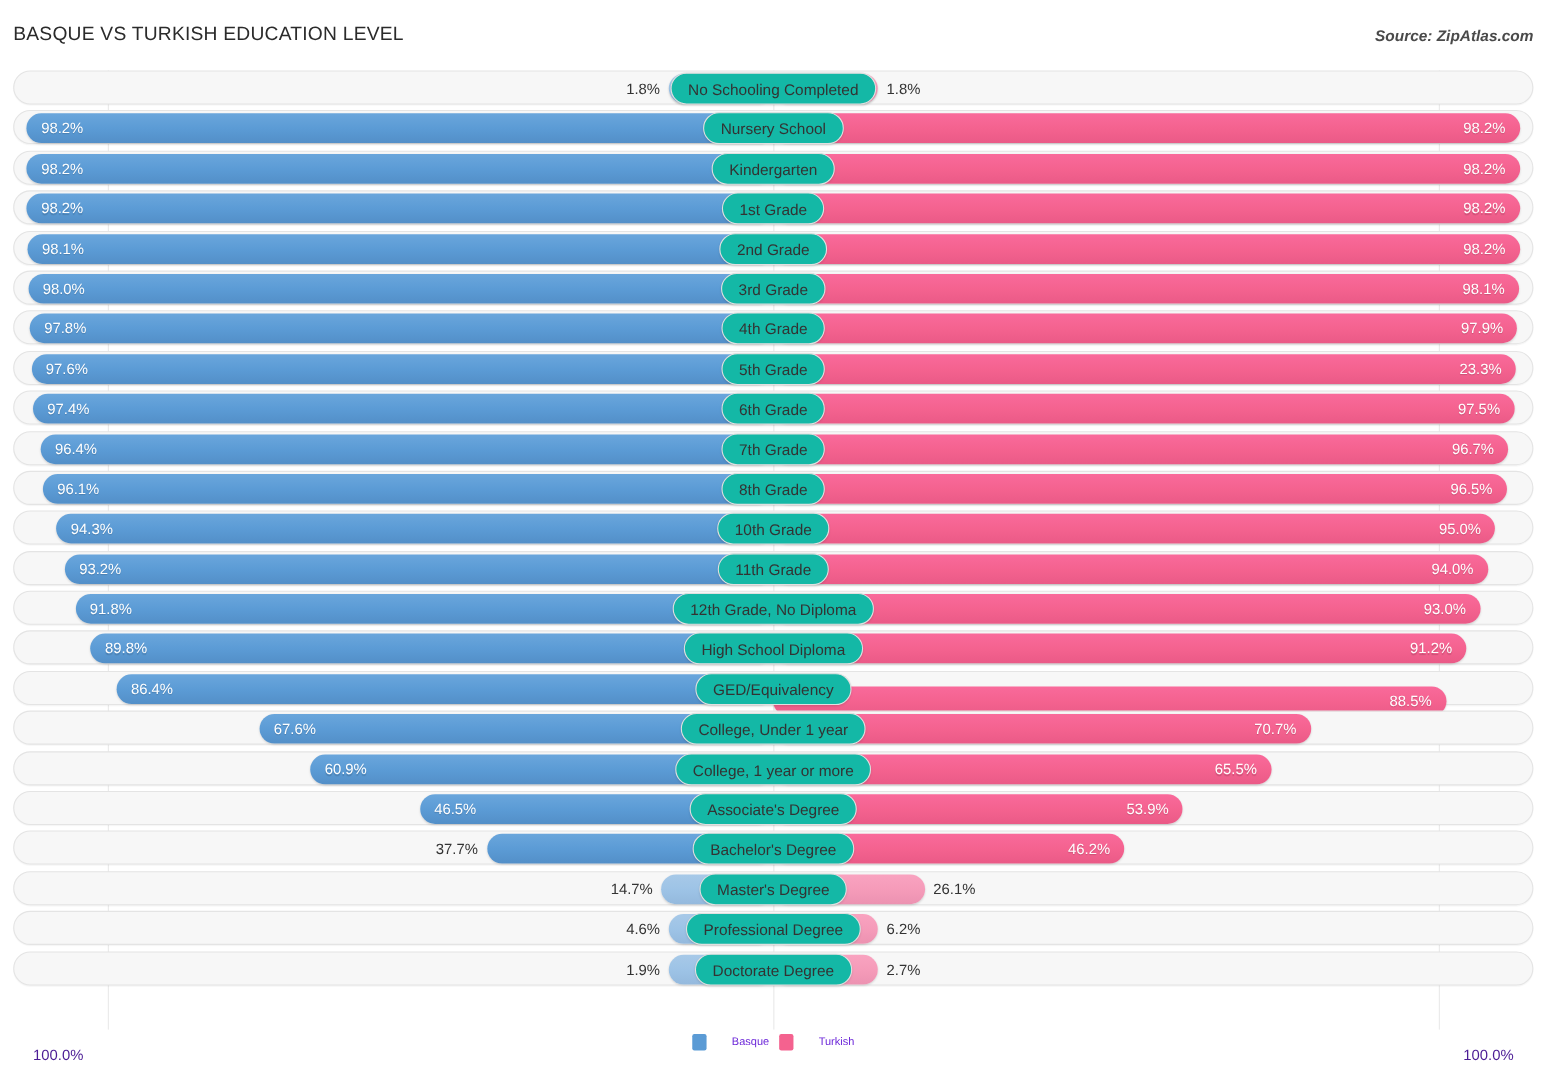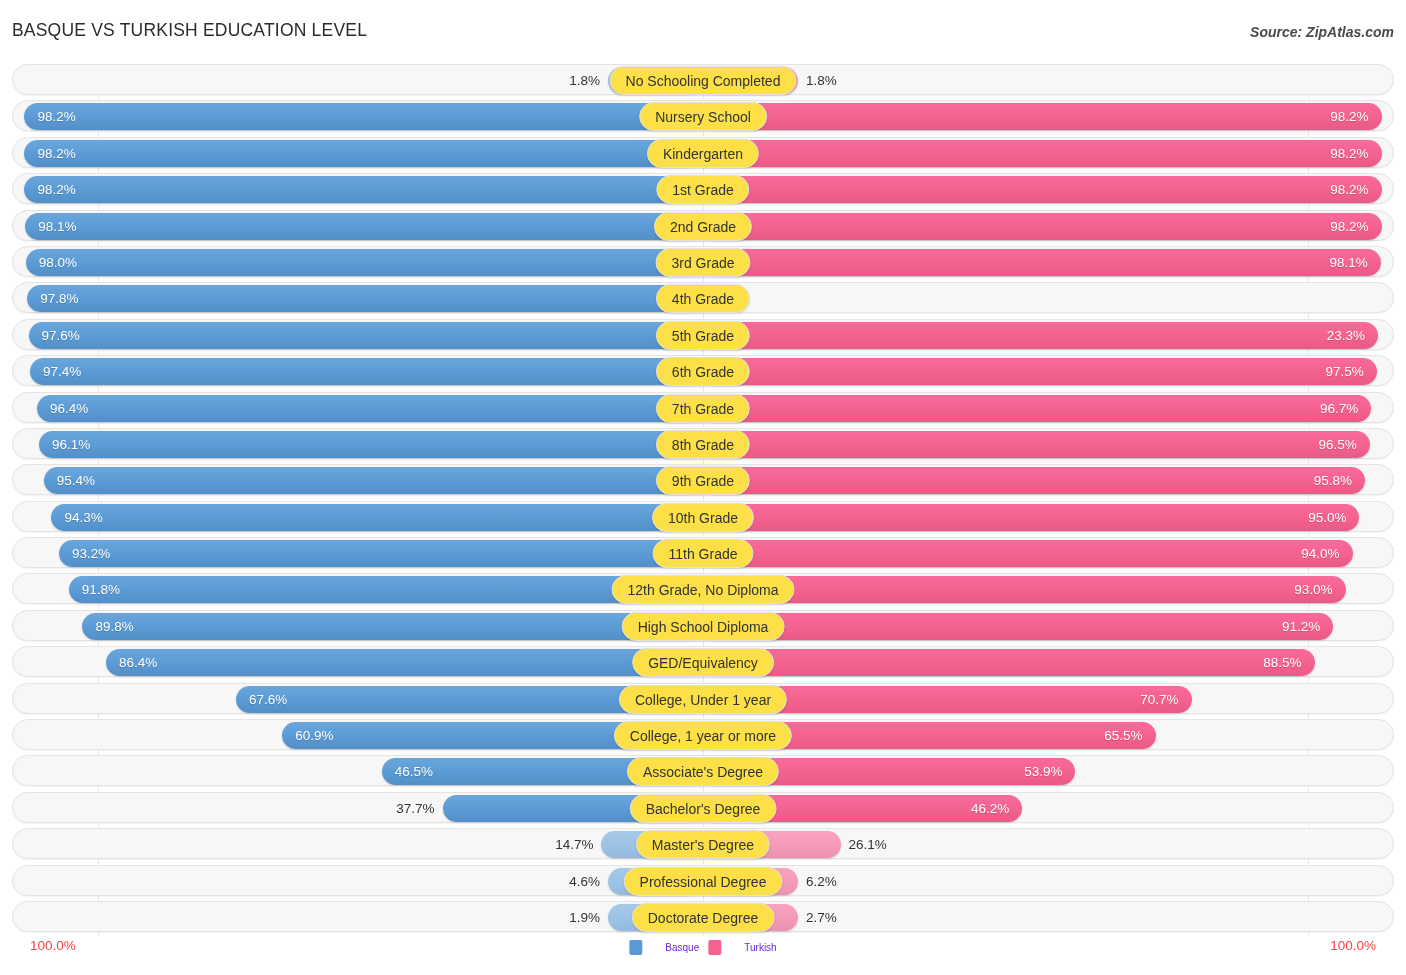--- a/index.html
+++ b/index.html
@@ -95,41 +95,41 @@
   }
 
   .cat {
     position: absolute;
     left: 50%;
     top: 1px;
     transform: translateX(-50%);
     height: 29px;
     line-height: 29px;
     padding: 0 15px;
-    background: #fde047;
+    background: #14b8a6;
     border: 1px solid #e0e0e0;
     border-radius: 15px;
     font-size: 14px;
     color: #333333;
     white-space: nowrap;
     box-shadow: 0 1px 2px rgba(0,0,0,0.13);
     z-index: 5;
   }
 
   .footer {
     position: absolute;
     left: 12px; right: 12px;
     top: 938px;
     height: 30px;
   }
   .axis-left, .axis-right {
     position: absolute;
-    top: 0;
+    top: 14px;
     font-size: 13.5px;
-    color: #ef4444;
+    color: #4c1d95;
   }
   .axis-left { left: 18px; }
   .axis-right { right: 18px; }
   .legend {
     position: absolute;
     left: 50%; top: 2px;
     transform: translateX(-50%);
     display: flex;
     align-items: center;
     gap: 9px;
@@ -226,20 +226,25 @@
           </div>
         </div>
         <div class="cat">3rd Grade</div>
       </div>
       <div class="row">
         <div class="half left">
           <div class="bar blue" style="width: 675.798px;">
             <span class="val-in">97.8%</span>
           </div>
         </div>
+        <div class="half right">
+          <div class="bar pink" style="width: 676.489px;">
+            <span class="val-in">97.9%</span>
+          </div>
+        </div>
         <div class="cat">4th Grade</div>
       </div>
       <div class="row">
         <div class="half left">
           <div class="bar blue" style="width: 674.416px;">
             <span class="val-in">97.6%</span>
           </div>
         </div>
         <div class="half right">
           <div class="bar pink" style="width: 675.107px;">
@@ -282,33 +287,20 @@
         </div>
         <div class="half right">
           <div class="bar pink" style="width: 666.815px;">
             <span class="val-in">96.5%</span>
           </div>
         </div>
         <div class="cat">8th Grade</div>
       </div>
       <div class="row">
         <div class="half left">
-          <div class="bar blue" style="width: 659.214px;">
-            <span class="val-in">95.4%</span>
-          </div>
-        </div>
-        <div class="half right">
-          <div class="bar pink" style="width: 661.978px;">
-            <span class="val-in">95.8%</span>
-          </div>
-        </div>
-        <div class="cat">9th Grade</div>
-      </div>
-      <div class="row">
-        <div class="half left">
           <div class="bar blue" style="width: 651.613px;">
             <span class="val-in">94.3%</span>
           </div>
         </div>
         <div class="half right">
           <div class="bar pink" style="width: 656.45px;">
             <span class="val-in">95.0%</span>
           </div>
         </div>
         <div class="cat">10th Grade</div>
@@ -352,21 +344,21 @@
         </div>
         <div class="cat">High School Diploma</div>
       </div>
       <div class="row">
         <div class="half left">
           <div class="bar blue" style="width: 597.024px;">
             <span class="val-in">86.4%</span>
           </div>
         </div>
         <div class="half right">
-          <div class="bar pink" style="width: 611.535px;">
+          <div class="bar pink" style="width: 611.535px; margin-top: 11px;">
             <span class="val-in">88.5%</span>
           </div>
         </div>
         <div class="cat">GED/Equivalency</div>
       </div>
       <div class="row">
         <div class="half left">
           <div class="bar blue" style="width: 467.116px;">
             <span class="val-in">67.6%</span>
           </div>

